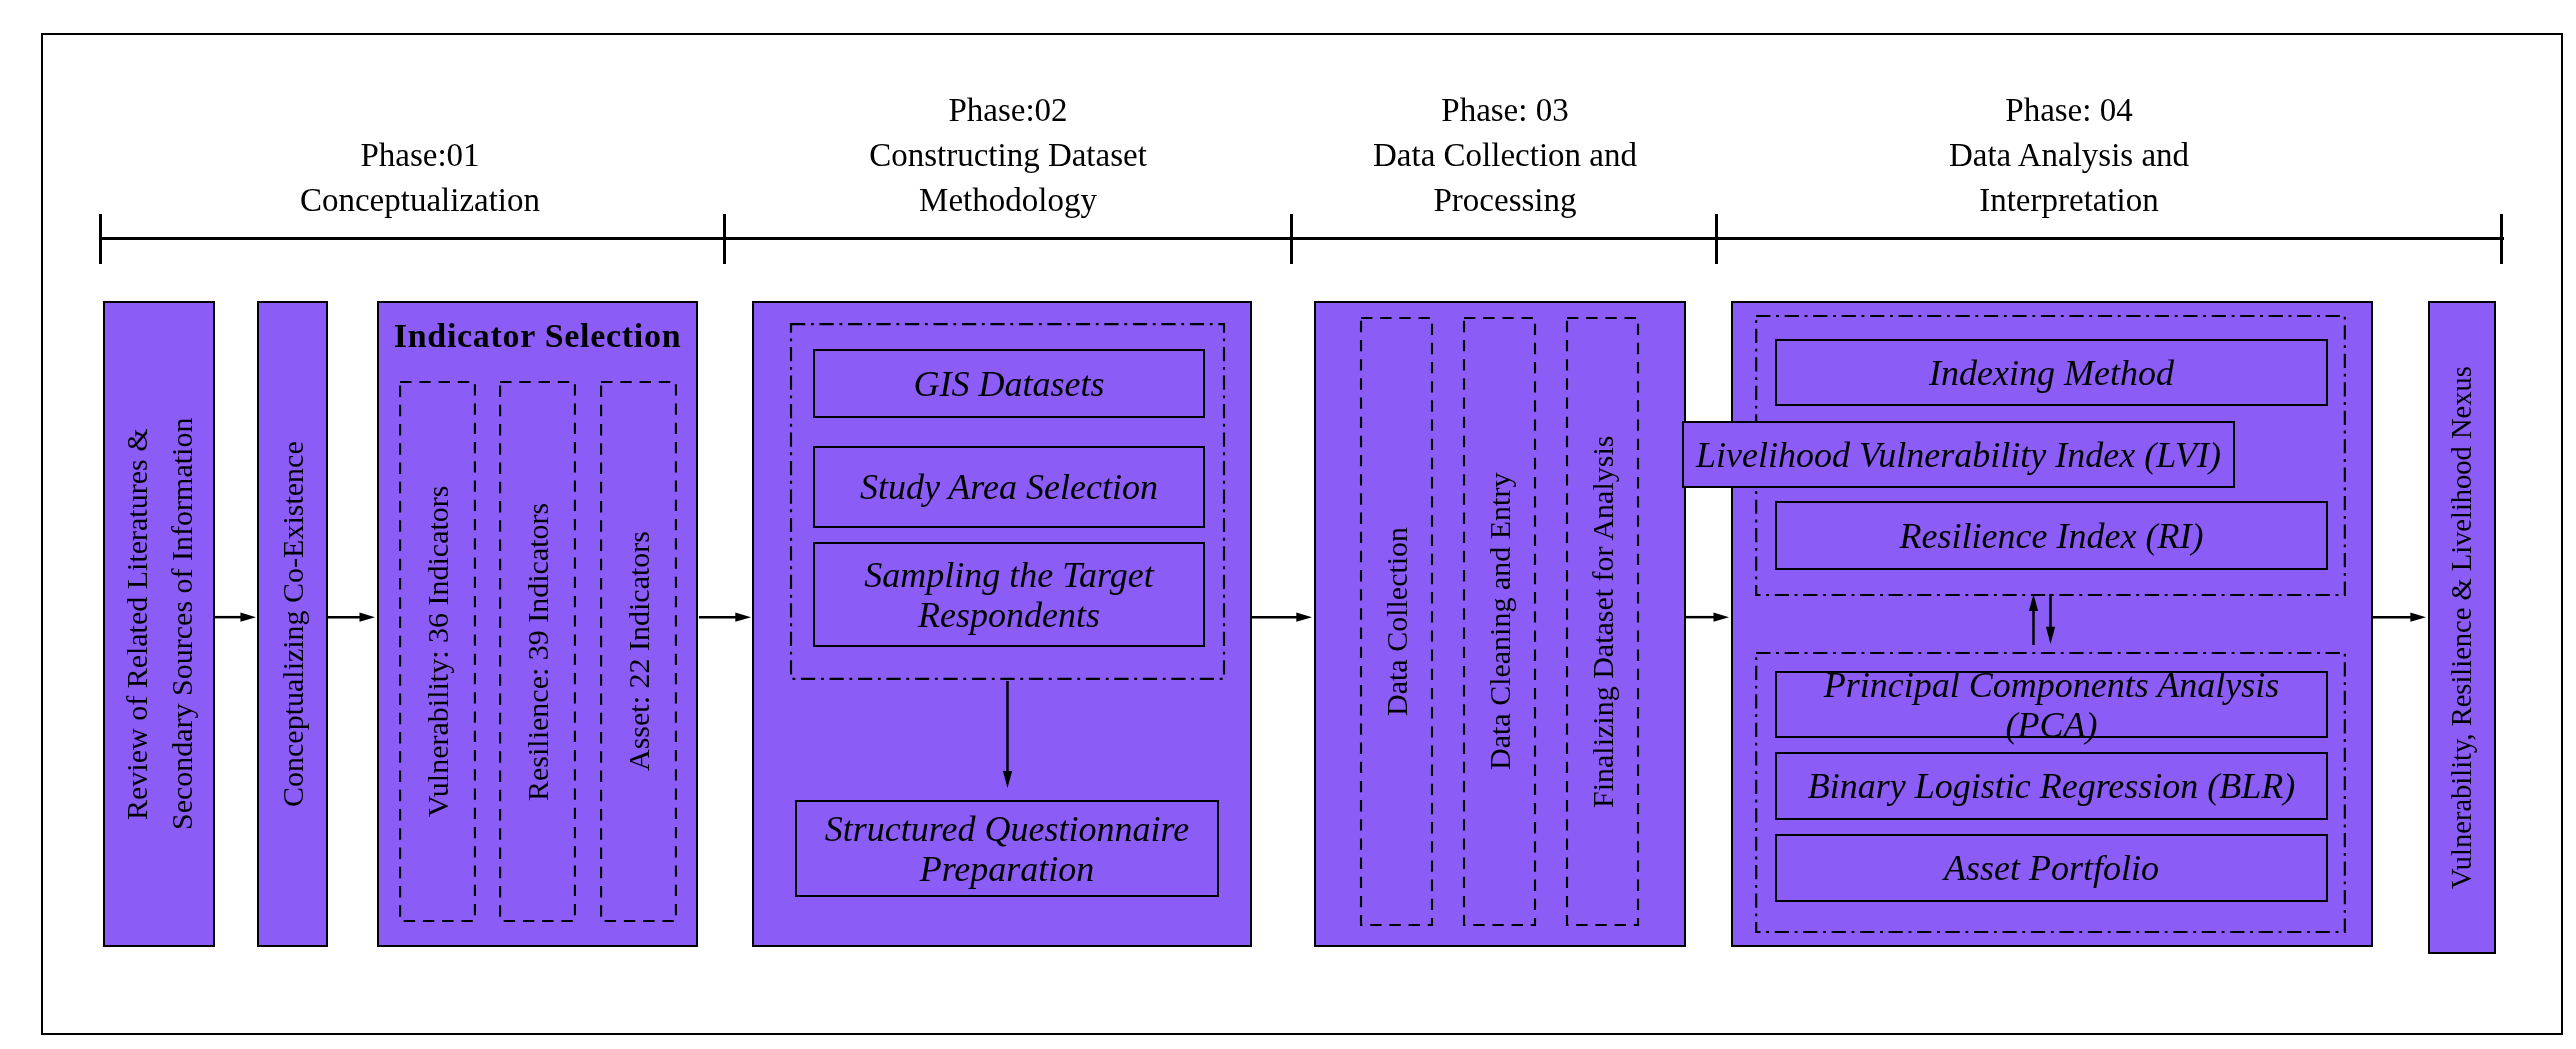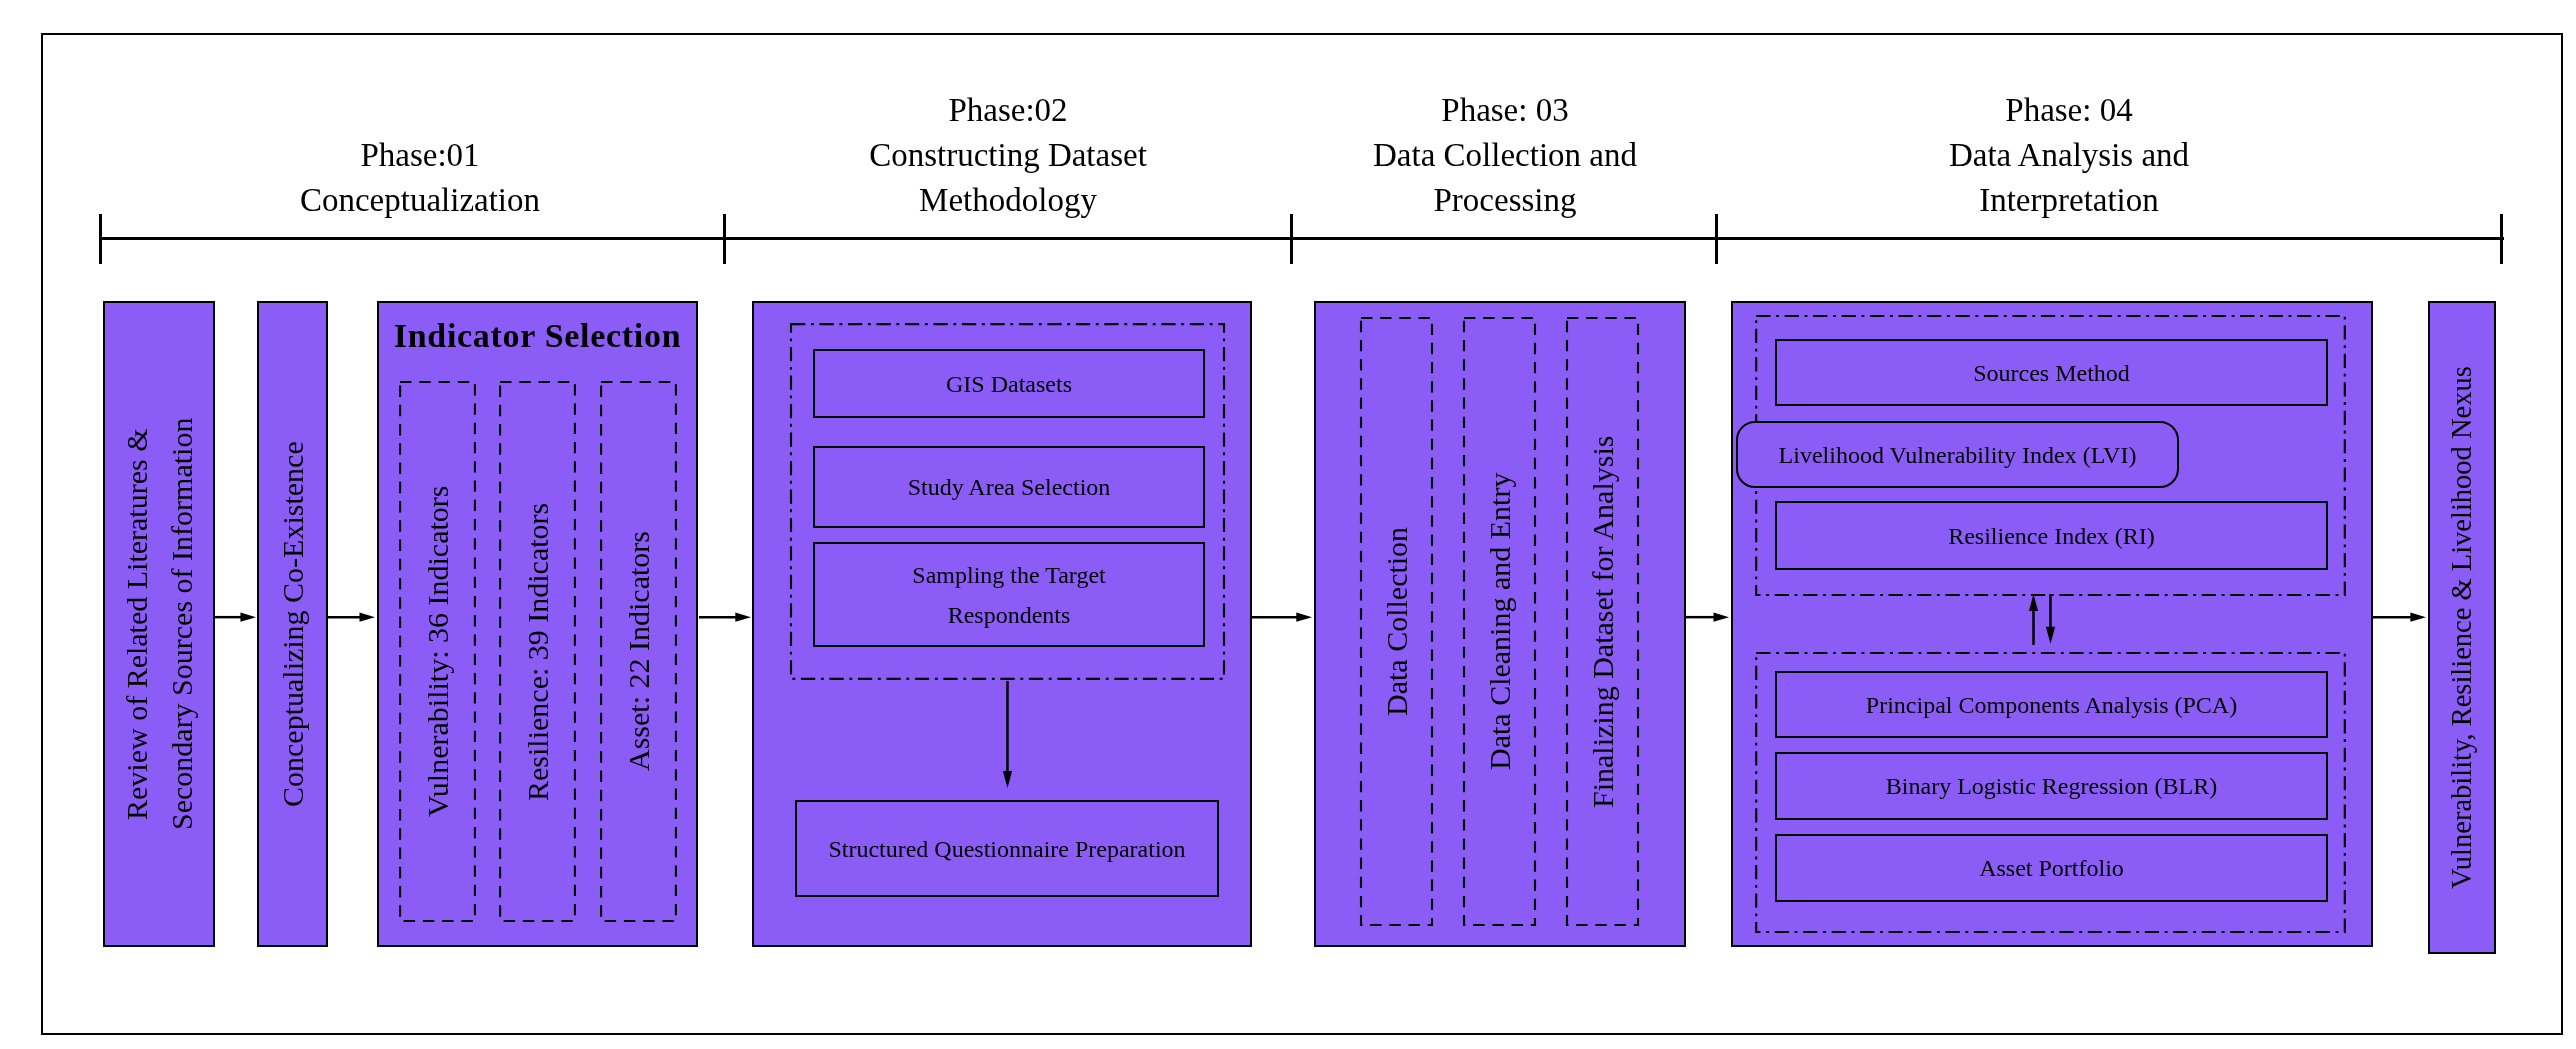--- a/index.html
+++ b/index.html
@@ -38,22 +38,23 @@
   .solid-box {
     border: 2.1px solid #000000;
     background: #8b5cf6;
     box-sizing: border-box;
   }
   .hcenter {
     display: flex;
     align-items: center;
     justify-content: center;
     text-align: center;
-    font-size: 24px;
+    font-size: 36px;
     line-height: 40px;
+    font-style: italic;
   }
 
   
   .vtext {
     position: absolute;
     inset: 0;
     writing-mode: vertical-rl;
     text-orientation: mixed;
     transform: rotate(180deg);
     display: flex;
@@ -240,23 +241,23 @@
     <polygon points="39,3.5 61,10 39,16.5"></polygon>
   </svg>
 
   <div class="abs solid-box" style="left:1731px; top:301px; width:642px; height:646px;"></div>
   <div class="abs stroke-host" style="left:1756px; top:316px; width:589px; height:279px;">
     <svg class="edge" width="100%" height="100%" viewBox="0 0 827 392">
         <rect class="dashdot" width="100%" height="100%"></rect>
       </svg>
   </div>
   <div class="abs solid-box hcenter" style="left:1775px; top:339px; width:553px; height:67px;">
-    <span>Sources Method</span>
-  </div>
-  <div class="abs solid-box hcenter" style="left:1736px; top:421px; width:443px; height:67px;border-radius:19px;">
+    <span>Indexing Method</span>
+  </div>
+  <div class="abs solid-box hcenter" style="left:1682px; top:421px; width:553px; height:67px;">
     <span>Livelihood Vulnerability Index (LVI)</span>
   </div>
   <div class="abs solid-box hcenter" style="left:1775px; top:501px; width:553px; height:69px;">
     <span>Resilience Index (RI)</span>
   </div>
 
   <svg class="abs arrow-svg" style="left:2027px; top:594px;" width="13" height="51" viewBox="0 0 18 72">
     <polygon points="9,0 2.5,24 15.5,24"></polygon>
     <line x1="9" y1="22" x2="9" y2="72"></line>
   </svg>

